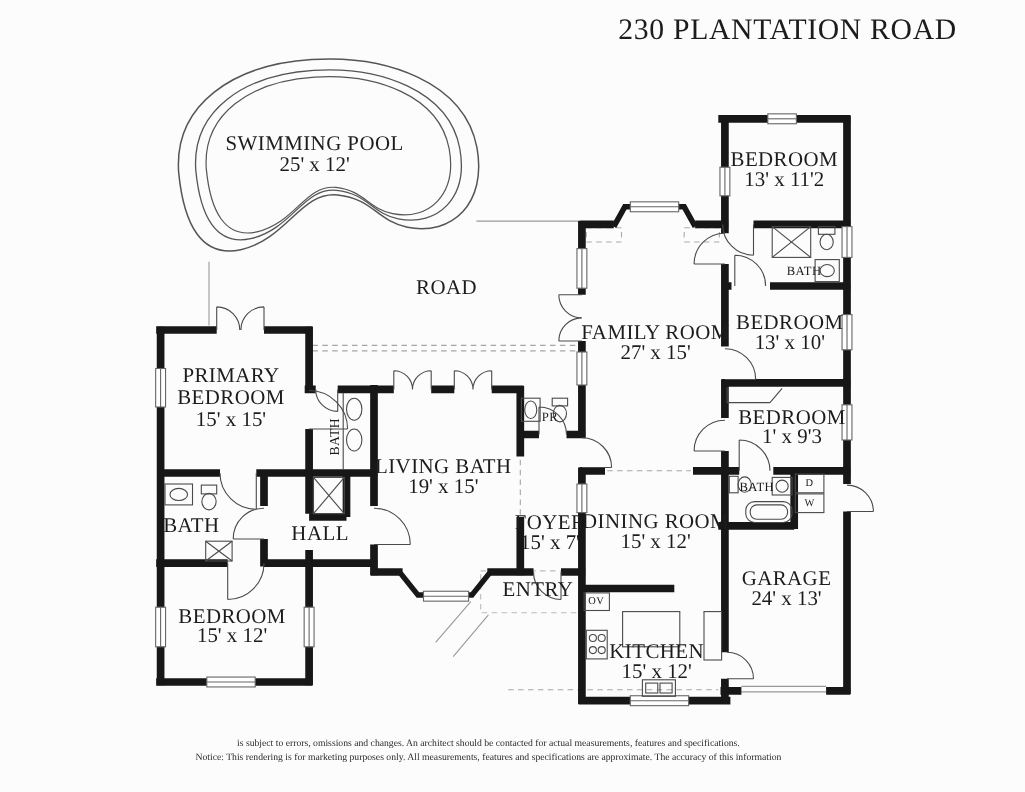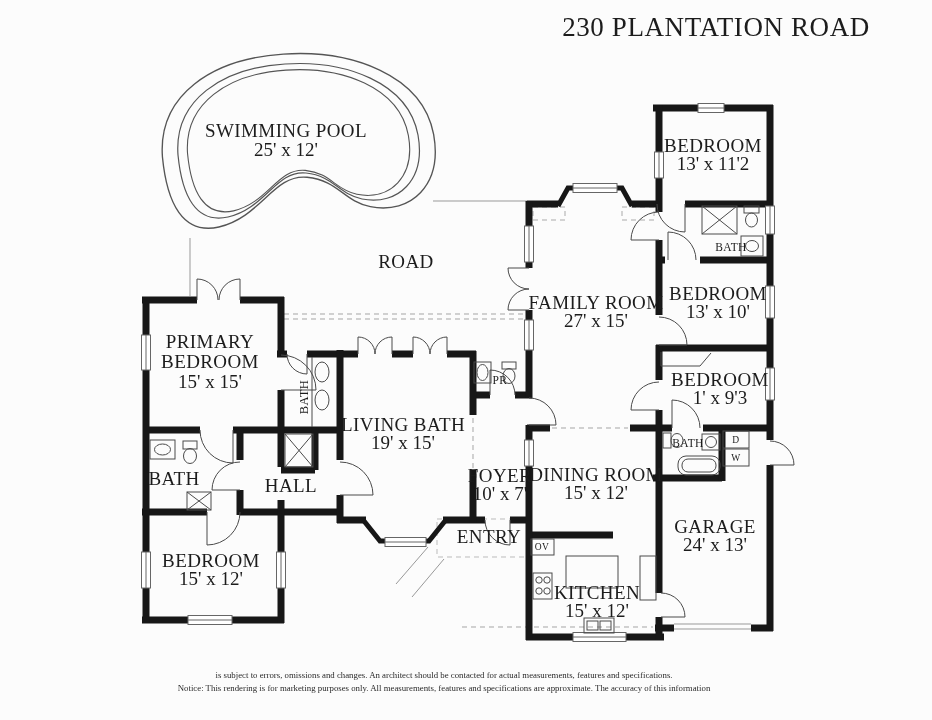--- a/index.html
+++ b/index.html
@@ -265,21 +265,21 @@
   </div>
   <div class="lbl" style="left:403px;top:434px">
     <div class="nm">LIVING BATH</div>
     <div class="dims">19' x 15'</div>
   </div>
   <div class="lbl small" style="left:500px;top:380px">
     <div class="nm">PR</div>
   </div>
   <div class="lbl" style="left:500px;top:485px">
     <div class="nm">FOYER</div>
-    <div class="dims">10' x 7'</div>
+    <div class="dims">15' x 7'</div>
   </div>
   <div class="lbl" style="left:489px;top:537px">
     <div class="nm">ENTRY</div>
   </div>
   <div class="lbl" style="left:596px;top:312px">
     <div class="nm">FAMILY ROOM</div>
     <div class="dims">27' x 15'</div>
   </div>
   <div class="lbl" style="left:596px;top:484px">
     <div class="nm">DINING ROOM</div>

